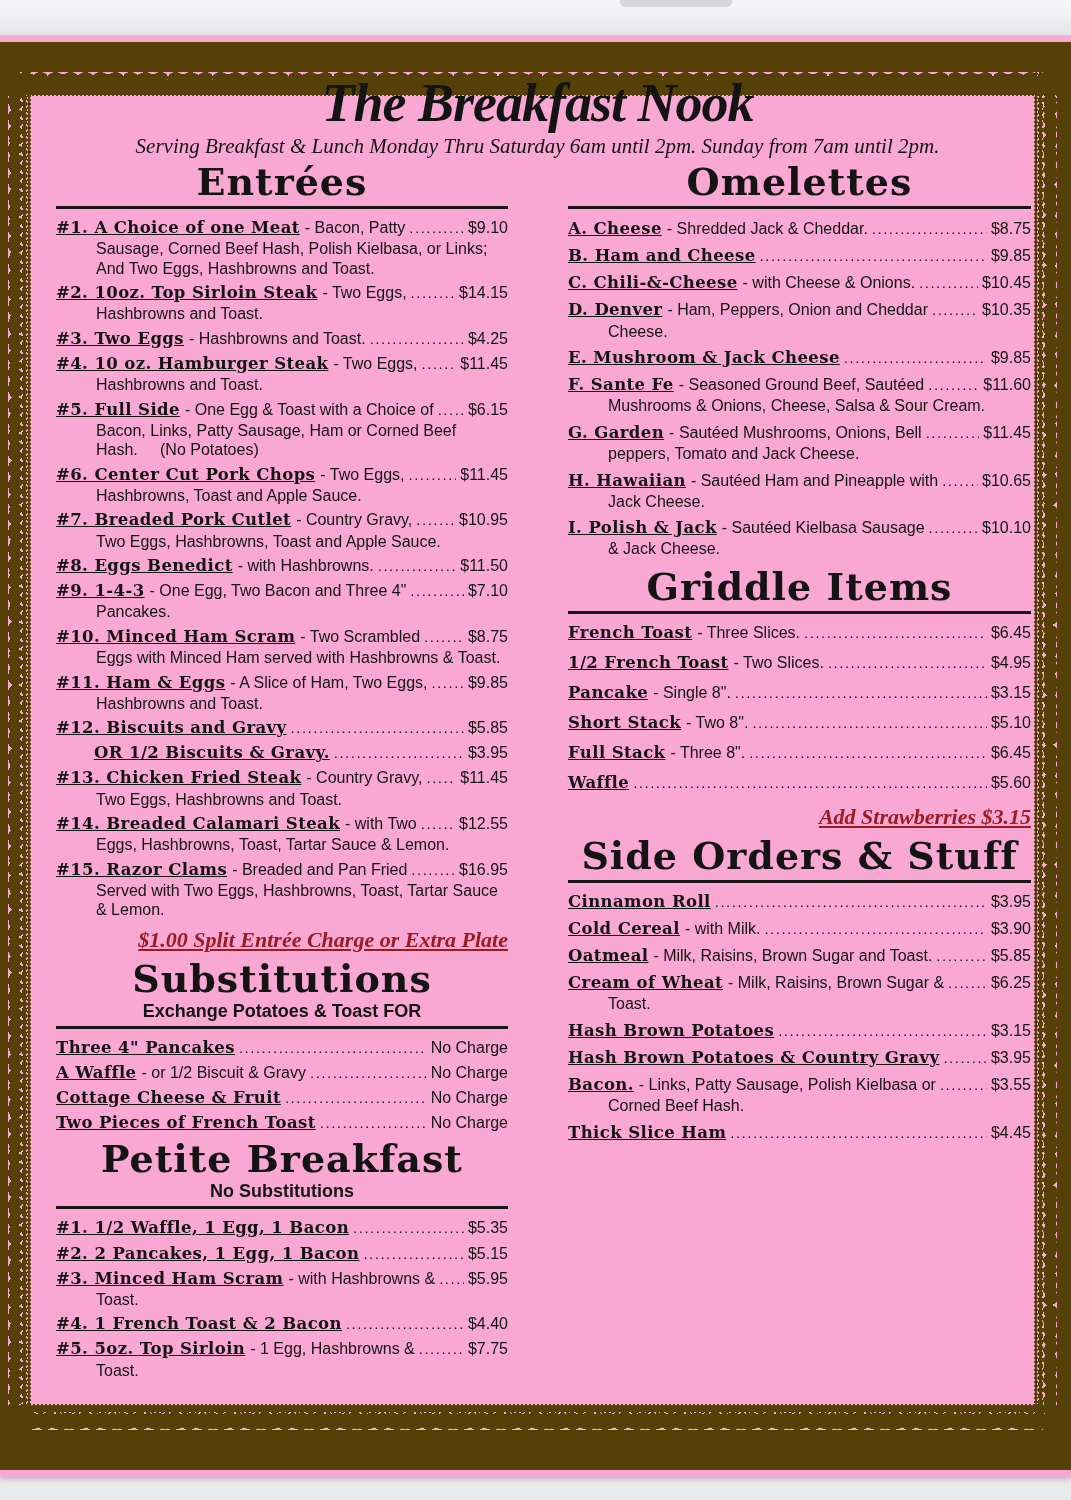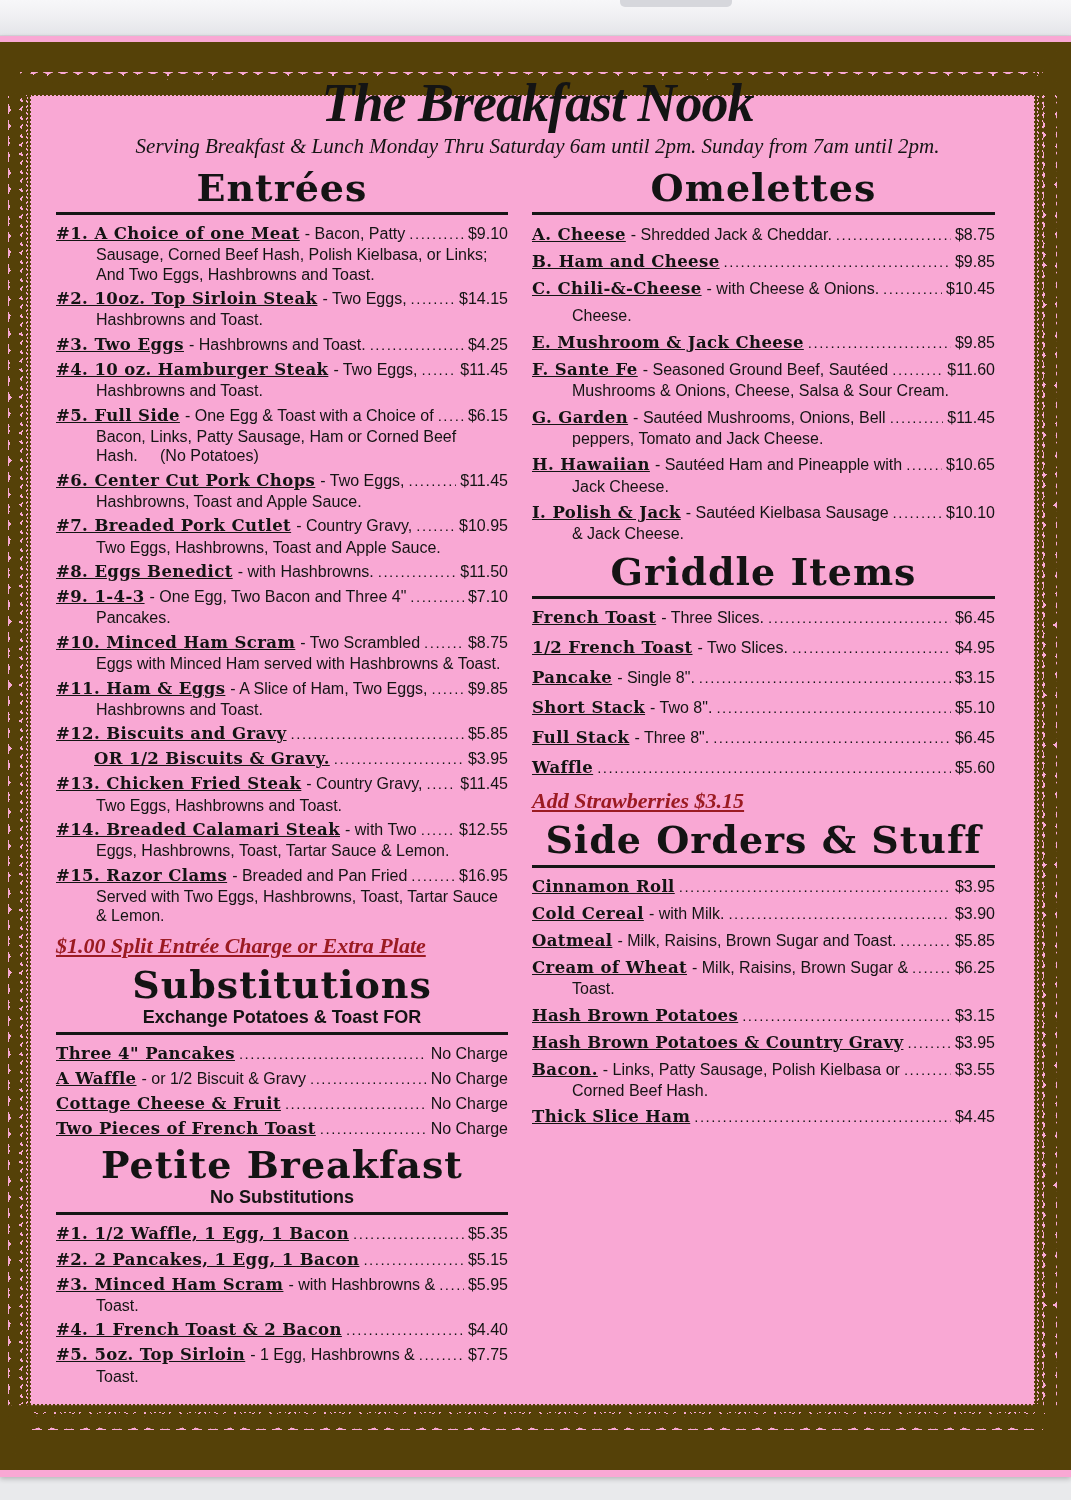--- a/index.html
+++ b/index.html
@@ -87,21 +87,21 @@
   .content { position:relative; z-index:2; padding:40px 52px 0 56px; }
   .title {
     text-align:center; font-family:"Liberation Serif", serif;
     font-style:italic; font-weight:bold; font-size:54px; line-height:1.02;
     letter-spacing:-1px;
   }
   .subtitle {
     text-align:center; font-family:"Liberation Serif", serif; font-style:italic;
     font-size:21px; margin-top:3px;
   }
-  .cols { display:flex; gap:24px; margin-top:6px; }
+  .cols { display:flex; gap:60px; }
   .col { width:452px; }
   .col-right { width:463px; }
   .sec-title {
     text-align:center; font-family:"DejaVu Serif", serif; font-weight:700;
     font-size:38px; line-height:1.08; letter-spacing:1px; margin-top:2px;
   }
   .sec-sub { text-align:center; font-weight:bold; font-size:18px; margin-top:2px; }
   .rule { height:3px; background:#161616; margin:4px 0 9px 0; }
   
   .mi { margin-bottom:5px; }
@@ -116,21 +116,21 @@
   .mi-desc { font-size:16px; white-space:nowrap; flex-shrink:0; margin-left:5px; }
   .dots { flex:1 1 0; min-width:5px; overflow:hidden; white-space:nowrap; margin:0 4px; font-size:15px; }
   .dots::before {
     content:"......................................................................................";
     letter-spacing:1.5px;
   }
   .mi-price { font-size:16px; white-space:nowrap; flex-shrink:0; }
   .mi-cont { font-size:16px; line-height:1.22; padding-left:40px; margin-top:1px; }
   
   .red-note {
-    text-align:left; color:var(--red); font-family:"Liberation Serif", serif;
+    text-align:right; color:var(--red); font-family:"Liberation Serif", serif;
     font-weight:bold; font-style:italic; font-size:22px;
     text-decoration:underline; margin:7px 0 5px 0;
   }
   .red-intro { margin:2px 0 10px 0; }
   .red-intro .line {
     text-align:center; color:var(--red); font-family:"Liberation Serif", serif;
     font-weight:bold; font-style:italic; font-size:19.5px; line-height:1.32;
   }
   .warning { margin-top:42px; }
   .warning .line {
@@ -440,20 +440,26 @@
               <div class="mi">
     <div class="mi-row">
       <span class="mi-label">C. Chili-&amp;-Cheese</span>
       <span class="mi-desc">- with Cheese &amp; Onions.</span>
       <span class="dots"></span>
       <span class="mi-price">$10.45</span>
     </div>
 
   </div>
               <div class="mi">
+    <div class="mi-row">
+      <span class="mi-label">D. Denver</span>
+      <span class="mi-desc">- Ham, Peppers, Onion and Cheddar</span>
+      <span class="dots"></span>
+      <span class="mi-price">$10.35</span>
+    </div>
     <div class="mi-cont">Cheese.</div>
   </div>
               <div class="mi">
     <div class="mi-row">
       <span class="mi-label">E. Mushroom &amp; Jack Cheese</span>
 
       <span class="dots"></span>
       <span class="mi-price">$9.85</span>
     </div>
 

